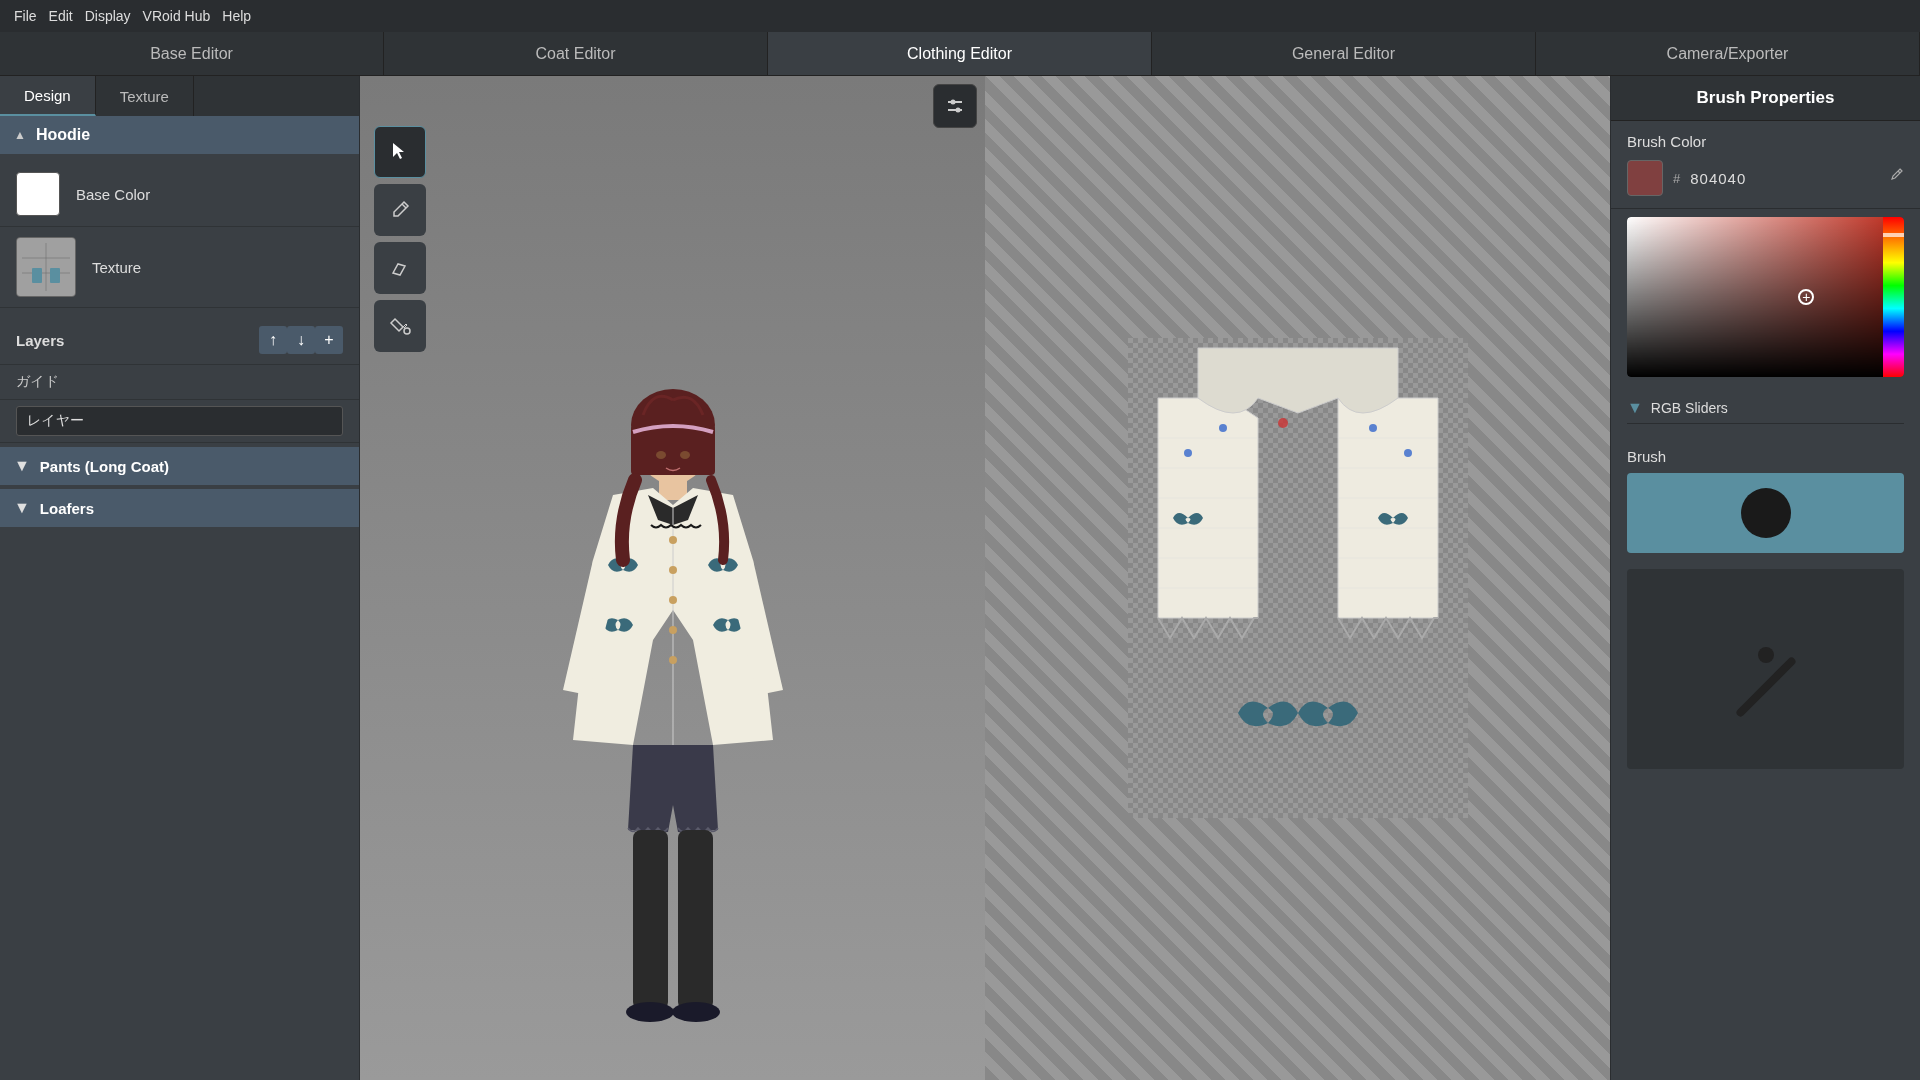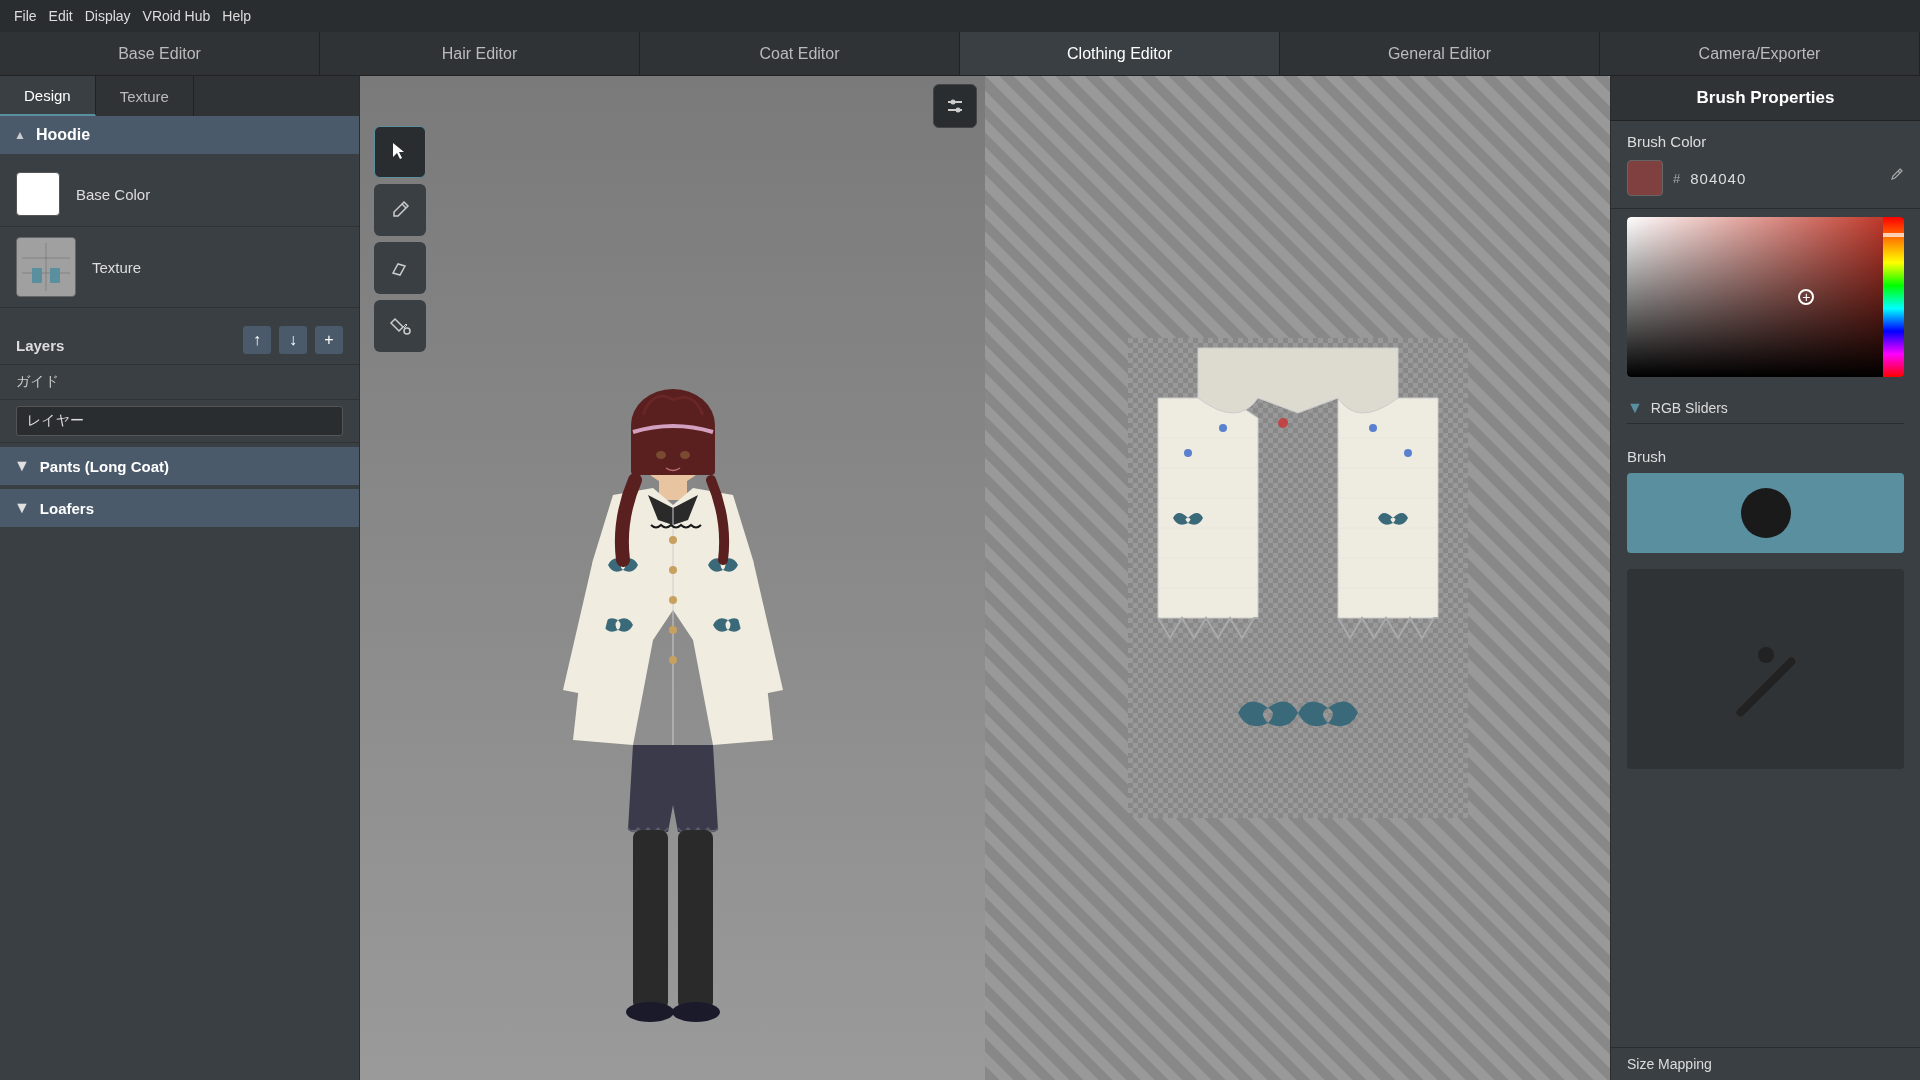--- a/index.html
+++ b/index.html
@@ -153,23 +153,22 @@
       justify-content: center;
       font-size: 10px;
       color: #aaa;
       overflow: hidden;
       position: relative;
     }
 
     
     .layers-header {
       display: flex;
-      align-items: flex-end;
+      align-items: center;
       padding: 10px 16px;
-      gap: 8px;
       border-bottom: 1px solid #2f3336;
     }
     .layers-title {
       font-size: 15px;
       font-weight: 600;
       color: #ddd;
       flex: 1;
     }
     .layer-btn {
       width: 28px;
@@ -512,23 +511,20 @@
   <span class="menu-item">File</span>
   <span class="menu-item">Edit</span>
   <span class="menu-item">Display</span>
   <span class="menu-item">VRoid Hub</span>
   <span class="menu-item">Help</span>
 </div>
 
 <div class="tab-bar">
   <div class="tab">
     <span>Base Editor</span>
-  </div>
-  <div class="tab">
-    <span>Hair Editor</span>
   </div>
   <div class="tab">
     <span>Coat Editor</span>
   </div>
   <div class="tab active">
     <span>Clothing Editor</span>
   </div>
   <div class="tab">
     <span>General Editor</span>
   </div>
@@ -832,19 +828,16 @@
       <div class="brush-preview-area">
         <div class="brush-circle"></div>
       </div>
     </div>
 
     <div class="brush-other-area">
       <div class="brush-dot-small"></div>
       <div class="brush-line"></div>
     </div>
 
-    <div class="size-mapping-label">
-      <span>Size Mapping</span>
-    </div>
 
   </div>
 
 </div>
 
 </body></html>

